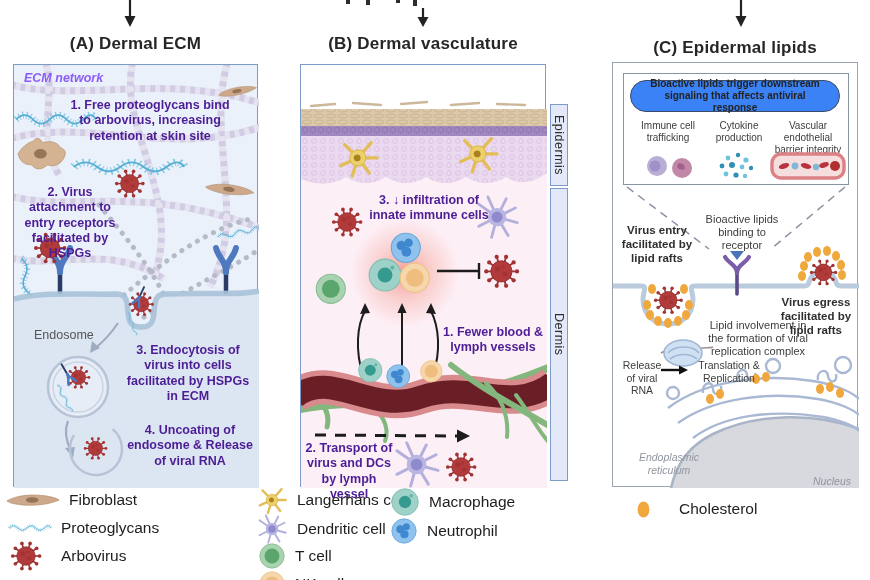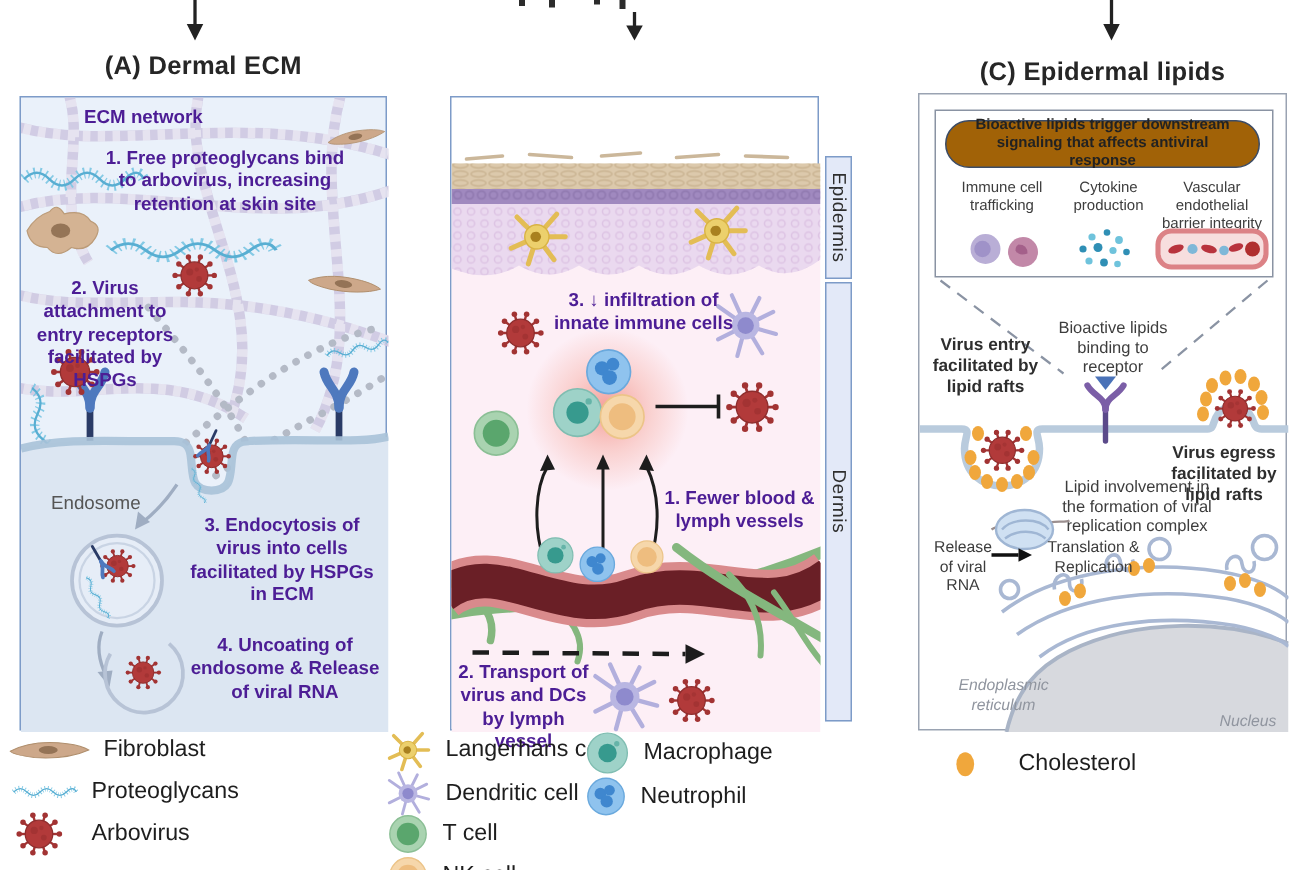--- a/index.html
+++ b/index.html
@@ -136,20 +136,21 @@
         <line x1="741" y1="0" x2="741" y2="17"></line>
     </g>
     <g fill="#222">
       <polygon points="124.5,16 135.5,16 130,27"></polygon>
       <polygon points="417.5,17 428.5,17 423,27"></polygon>
       <polygon points="735.5,16 746.5,16 741,27"></polygon>
     </g>
   </svg>
 
   <div class="abs panel-title" style="left:13px;top:34px;width:245px;">(A) Dermal ECM</div>
+  <div class="abs panel-title" style="left:300px;top:34px;width:246px;">(B) Dermal vasculature</div>
   <div class="abs panel-title" style="left:612px;top:38px;width:246px;">(C) Epidermal lipids</div>
 
   <div class="panel" style="left:13px;top:64px;width:245px;height:423px;border:1.5px solid #7d9bc8;background:#eaf1fa;">
     <svg width="245" height="423" viewBox="0 0 245 423" style="position:absolute;left:0;top:0">
 
       <g fill="none">
         <g stroke="#cdc6e0" stroke-width="7" opacity=".85">
           <path d="M-8,18 C60,40 150,5 252,40"></path>
             <path d="M-8,75 C70,50 160,95 252,60"></path>
           <path d="M120,-8 C100,60 170,130 140,212"></path>
@@ -209,21 +210,21 @@
       <use href="#sym-virus" transform="translate(52,300) scale(0.62)"></use>
       <use href="#sym-proteo" transform="translate(46,318) rotate(62) scale(0.4)"></use>
       <use href="#sym-receptor" transform="translate(64,316) rotate(150) scale(0.42)"></use>
 
       <path d="M54,356 C50,366 52,376 57,386" fill="none" stroke="#9fadc2" stroke-width="2.2"></path>
       <polygon points="51,383 61,382 59,393" fill="#9fadc2"></polygon>
 
       <circle cx="82" cy="384" r="26" fill="none" stroke="#b7c3d6" stroke-width="2.5" stroke-dasharray="118 46" transform="rotate(-50 82 384)"></circle>
       <use href="#sym-virus" transform="translate(69,371) scale(0.62)"></use>
     </svg>
-    <div class="abs" style="left:10px;top:6px;font-size:12.5px;font-weight:bold;color:#4c1d95;margin-left:32px;">ECM network</div>
+    <div class="abs" style="left:10px;top:6px;font-size:12.5px;font-weight:bold;font-style:italic;color:#8b5cf6;">ECM network</div>
     <div class="abs note" style="left:55px;top:33px;width:162px;">1. Free proteoglycans bind to arbovirus, increasing retention at skin site</div>
     <div class="abs note" style="left:0px;top:120px;width:112px;">2. Virus attachment to entry receptors facilitated by HSPGs</div>
     <div class="abs plain" style="left:20px;top:263px;">Endosome</div>
     <div class="abs note" style="left:110px;top:278px;width:128px;">3. Endocytosis of virus into cells facilitated by HSPGs in ECM</div>
     <div class="abs note" style="left:112px;top:358px;width:128px;">4. Uncoating of endosome &amp; Release of viral RNA</div>
   </div>
 
   <div class="legend-row" style="left:6px;top:487px;">
     <svg width="54" height="18" viewBox="0 0 64 18">
         <use href="#sym-fibroblast"></use>
@@ -455,21 +456,21 @@
           <ellipse cx="107" cy="331" rx="4" ry="5"></ellipse>
         <ellipse cx="143" cy="316" rx="4" ry="5"></ellipse>
           <ellipse cx="153" cy="314" rx="4" ry="5"></ellipse>
         <ellipse cx="207" cy="326" rx="4" ry="5"></ellipse>
           <ellipse cx="217" cy="324" rx="4" ry="5"></ellipse>
         <ellipse cx="227" cy="330" rx="4" ry="5"></ellipse>
       </g>
     </svg>
 
     <div class="abs" style="left:10px;top:10px;width:226px;height:112px;border:1.3px solid #8a93a3;background:#fff;box-sizing:border-box;">
-      <div class="abs" style="left:6px;top:6px;width:210px;height:32px;box-sizing:border-box;background:#a16207;border:1.5px solid #3c4c66;border-radius:16px;
+      <div class="abs" style="left:6px;top:6px;width:210px;height:32px;box-sizing:border-box;background:#3b82f6;border:1.5px solid #3c4c66;border-radius:16px;
                   font-size:10px;font-weight:bold;color:#222;text-align:center;line-height:1.2;padding:3px 10px;display:flex;align-items:center;justify-content:center;">Bioactive lipids trigger downstream signaling that affects antiviral response</div>
       <div class="abs note-sm" style="left:8px;top:46px;width:72px;">Immune cell trafficking</div>
       <div class="abs note-sm" style="left:84px;top:46px;width:62px;">Cytokine production</div>
       <div class="abs note-sm" style="left:146px;top:46px;width:76px;">Vascular endothelial barrier integrity</div>
       <svg width="224" height="32" viewBox="0 0 224 32" style="position:absolute;left:0;top:76px;">
         <circle cx="33" cy="16" r="10" fill="#b9aed6"></circle>
           <circle cx="31" cy="16" r="5.5" fill="#9f92c8"></circle>
         <circle cx="58" cy="18" r="10" fill="#c288a8"></circle>
           <path d="M55,13 q6,0 6,6 q-6,2 -8,-2 q0,-3 2,-4 Z" fill="#a4608a"></path>
         <g>

